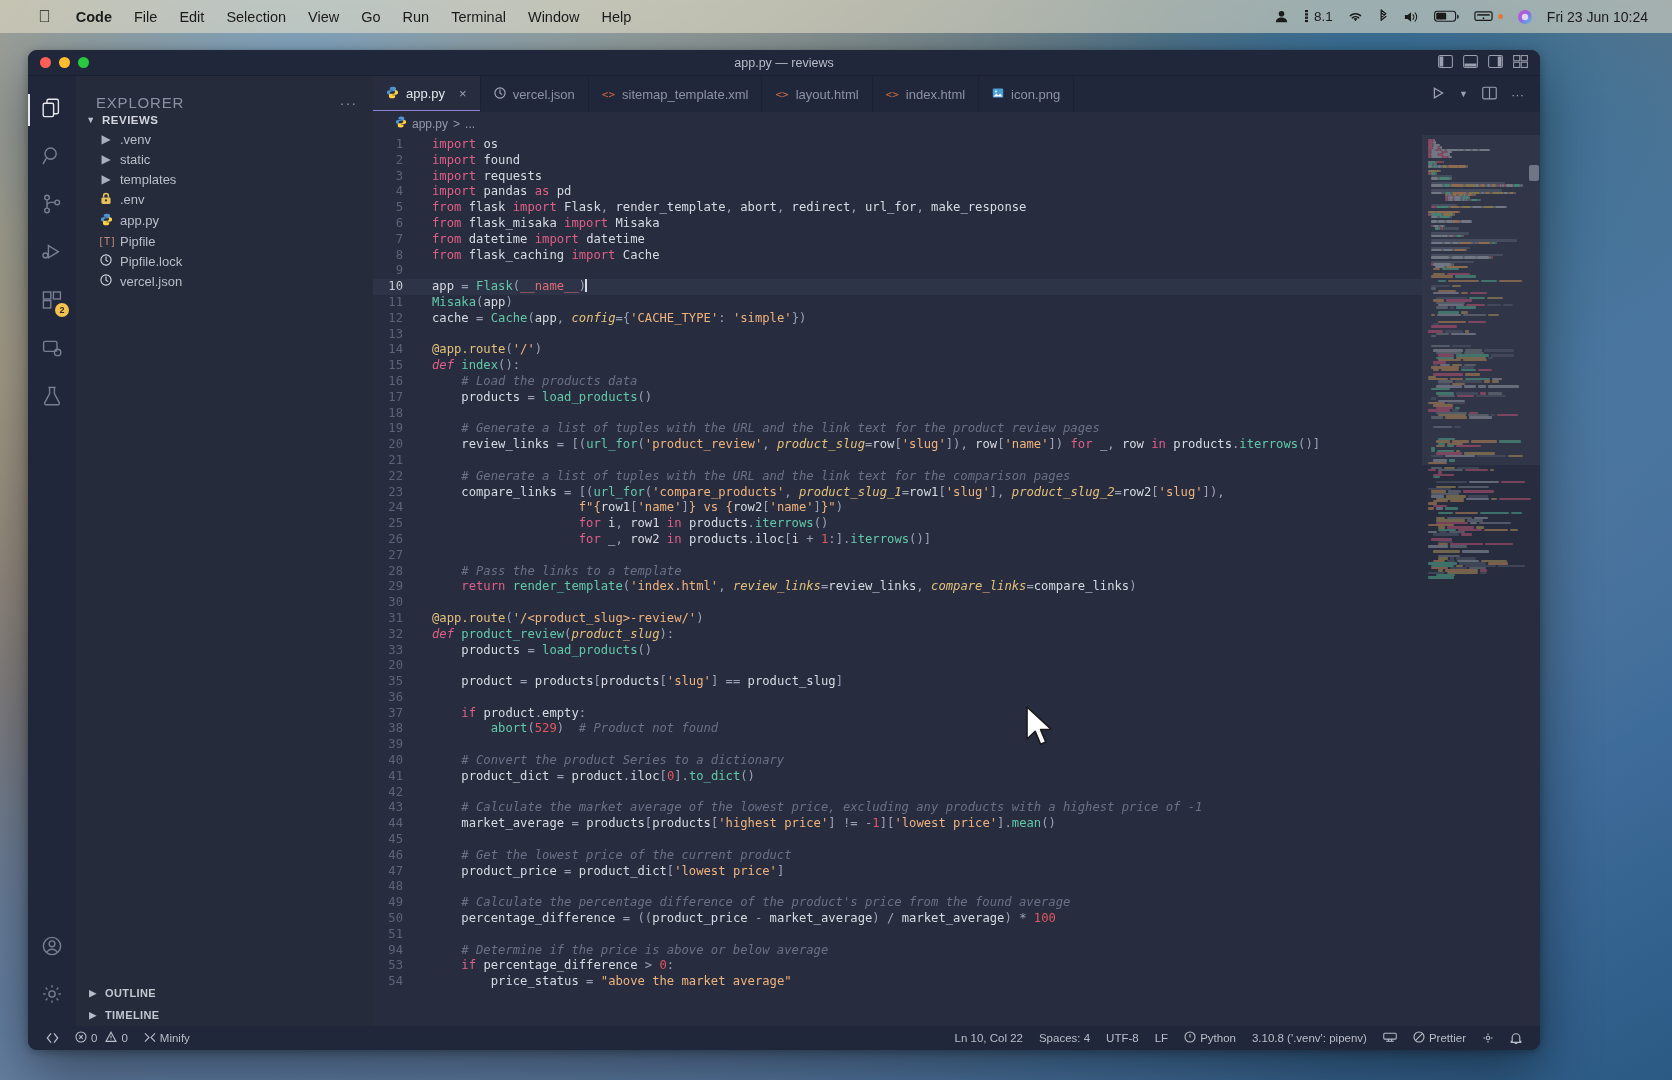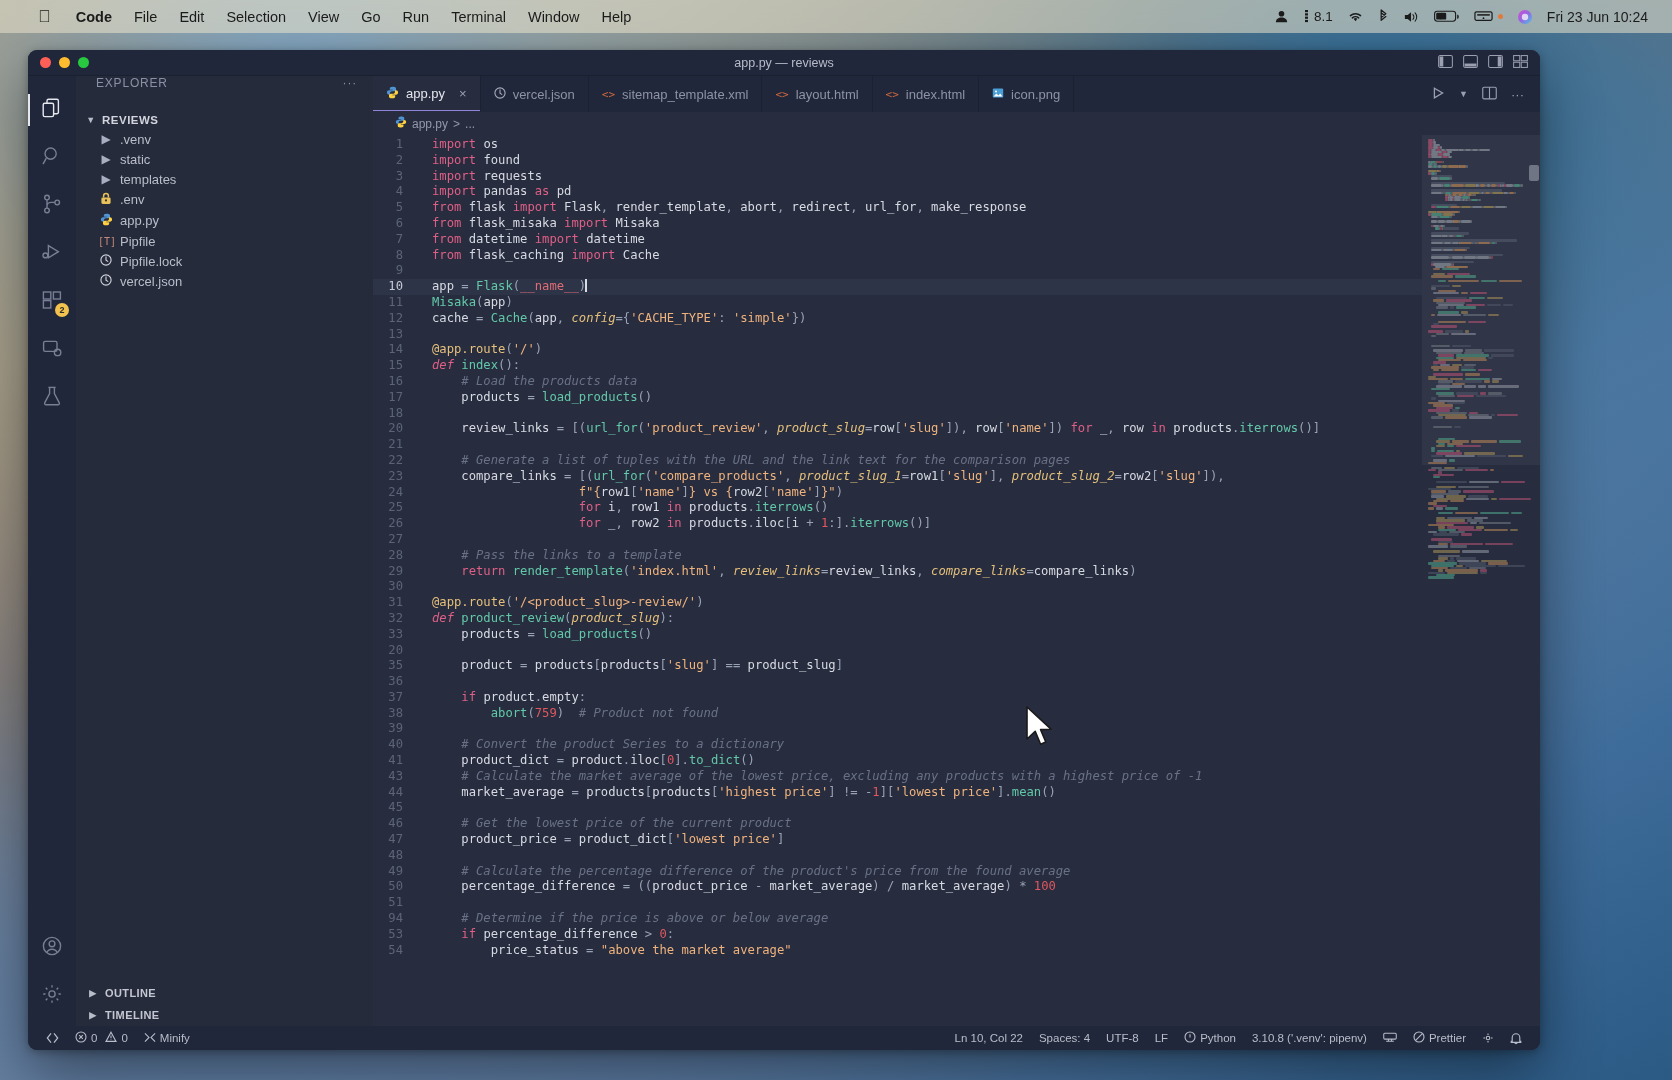--- a/index.html
+++ b/index.html
@@ -87,22 +87,22 @@
     border-radius: 50%; width: 14px; height: 14px;
     display: flex; align-items: center; justify-content: center;
   }
   #abbottom { margin-top: auto; padding-bottom: 6px; }
 
   #sidebar {
     width: 297px; background: #262b3c; flex: none;
     display: flex; flex-direction: column; font-size: 12.5px;
   }
   .sbheader {
-    height: 35px; display: flex; align-items: flex-start; justify-content: space-between;
-    padding: 0 16px 0 20px; font-size: 12px; letter-spacing: 0.8px;
+    height: 35px; display: flex; align-items: flex-end; justify-content: space-between;
+    padding: 0 16px 0 20px; font-size: 15px; letter-spacing: 0.8px;
     color: #8b91a4; text-transform: uppercase;
   }
   .sbsection {
     display: flex; align-items: center; gap: 4px;
     padding: 3px 0 3px 8px; font-size: 11.5px; font-weight: bold;
     letter-spacing: 0.5px; color: #d2d5de;
   }
   .chev { display: inline-block; width: 14px; text-align: center; font-size: 9px; color: #b9bdc9; }
   .sbrow {
     display: flex; align-items: center; gap: 6px;
@@ -573,42 +573,44 @@
             <div class="cl"><span class="lnno">9</span><span class="ctext"></span></div>
             <div class="cl cur"><span class="lnno">10</span><span class="ctext"><span class="var">app</span> <span class="pun">=</span> <span class="fn">Flask</span><span class="pun">(</span><span class="self">__name__</span><span class="pun">)</span><span class="caret"></span></span></div>
             <div class="cl"><span class="lnno">11</span><span class="ctext"><span class="fn">Misaka</span><span class="pun">(</span><span class="var">app</span><span class="pun">)</span></span></div>
             <div class="cl"><span class="lnno">12</span><span class="ctext"><span class="var">cache</span> <span class="pun">=</span> <span class="fn">Cache</span><span class="pun">(</span><span class="var">app</span><span class="pun">,</span> <span class="italic cls">config</span><span class="pun">={</span><span class="str">'CACHE_TYPE'</span><span class="pun">:</span> <span class="str">'simple'</span><span class="pun">})</span></span></div>
             <div class="cl"><span class="lnno">13</span><span class="ctext"></span></div>
             <div class="cl"><span class="lnno">14</span><span class="ctext"><span class="dec">@app.route</span><span class="pun">(</span><span class="str">'/'</span><span class="pun">)</span></span></div>
             <div class="cl"><span class="lnno">15</span><span class="ctext"><span class="kw italic">def</span> <span class="fn">index</span><span class="pun">():</span></span></div>
             <div class="cl"><span class="lnno">16</span><span class="ctext">    <span class="cmt"># Load the products data</span></span></div>
             <div class="cl"><span class="lnno">17</span><span class="ctext">    <span class="var">products</span> <span class="pun">=</span> <span class="fn">load_products</span><span class="pun">()</span></span></div>
             <div class="cl"><span class="lnno">18</span><span class="ctext"></span></div>
+            <div class="cl"><span class="lnno">19</span><span class="ctext">    <span class="cmt"># Generate a list of tuples with the URL and the link text for the product review pages</span></span></div>
             <div class="cl"><span class="lnno">20</span><span class="ctext">    <span class="var">review_links</span> <span class="pun">=</span> <span class="pun">[(</span><span class="fn">url_for</span><span class="pun">(</span><span class="str">'product_review'</span><span class="pun">,</span> <span class="italic cls">product_slug</span><span class="pun">=</span><span class="var">row</span><span class="pun">[</span><span class="str">'slug'</span><span class="pun">]),</span> <span class="var">row</span><span class="pun">[</span><span class="str">'name'</span><span class="pun">])</span> <span class="kw">for</span> <span class="var">_</span><span class="pun">,</span> <span class="var">row</span> <span class="kw">in</span> <span class="var">products</span><span class="pun">.</span><span class="fn">iterrows</span><span class="pun">()]</span></span></div>
             <div class="cl"><span class="lnno">21</span><span class="ctext"></span></div>
             <div class="cl"><span class="lnno">22</span><span class="ctext">    <span class="cmt"># Generate a list of tuples with the URL and the link text for the comparison pages</span></span></div>
             <div class="cl"><span class="lnno">23</span><span class="ctext">    <span class="var">compare_links</span> <span class="pun">=</span> <span class="pun">[(</span><span class="fn">url_for</span><span class="pun">(</span><span class="str">'compare_products'</span><span class="pun">,</span> <span class="italic cls">product_slug_1</span><span class="pun">=</span><span class="var">row1</span><span class="pun">[</span><span class="str">'slug'</span><span class="pun">],</span> <span class="italic cls">product_slug_2</span><span class="pun">=</span><span class="var">row2</span><span class="pun">[</span><span class="str">'slug'</span><span class="pun">]),</span></span></div>
             <div class="cl"><span class="lnno">24</span><span class="ctext">                    <span class="str">f"{</span><span class="var">row1</span><span class="pun">[</span><span class="str">'name'</span><span class="pun">]</span><span class="str">} vs {</span><span class="var">row2</span><span class="pun">[</span><span class="str">'name'</span><span class="pun">]</span><span class="str">}"</span><span class="pun">)</span></span></div>
             <div class="cl"><span class="lnno">25</span><span class="ctext">                    <span class="kw">for</span> <span class="var">i</span><span class="pun">,</span> <span class="var">row1</span> <span class="kw">in</span> <span class="var">products</span><span class="pun">.</span><span class="fn">iterrows</span><span class="pun">()</span></span></div>
             <div class="cl"><span class="lnno">26</span><span class="ctext">                    <span class="kw">for</span> <span class="var">_</span><span class="pun">,</span> <span class="var">row2</span> <span class="kw">in</span> <span class="var">products</span><span class="pun">.</span><span class="var">iloc</span><span class="pun">[</span><span class="var">i</span> <span class="pun">+</span> <span class="num">1</span><span class="pun">:].</span><span class="fn">iterrows</span><span class="pun">()]</span></span></div>
             <div class="cl"><span class="lnno">27</span><span class="ctext"></span></div>
             <div class="cl"><span class="lnno">28</span><span class="ctext">    <span class="cmt"># Pass the links to a template</span></span></div>
             <div class="cl"><span class="lnno">29</span><span class="ctext">    <span class="kw">return</span> <span class="fn">render_template</span><span class="pun">(</span><span class="str">'index.html'</span><span class="pun">,</span> <span class="italic cls">review_links</span><span class="pun">=</span><span class="var">review_links</span><span class="pun">,</span> <span class="italic cls">compare_links</span><span class="pun">=</span><span class="var">compare_links</span><span class="pun">)</span></span></div>
             <div class="cl"><span class="lnno">30</span><span class="ctext"></span></div>
             <div class="cl"><span class="lnno">31</span><span class="ctext"><span class="dec">@app.route</span><span class="pun">(</span><span class="str">'/&lt;product_slug&gt;-review/'</span><span class="pun">)</span></span></div>
             <div class="cl"><span class="lnno">32</span><span class="ctext"><span class="kw italic">def</span> <span class="fn">product_review</span><span class="pun">(</span><span class="italic cls">product_slug</span><span class="pun">):</span></span></div>
             <div class="cl"><span class="lnno">33</span><span class="ctext">    <span class="var">products</span> <span class="pun">=</span> <span class="fn">load_products</span><span class="pun">()</span></span></div>
             <div class="cl"><span class="lnno">20</span><span class="ctext"></span></div>
             <div class="cl"><span class="lnno">35</span><span class="ctext">    <span class="var">product</span> <span class="pun">=</span> <span class="var">products</span><span class="pun">[</span><span class="var">products</span><span class="pun">[</span><span class="str">'slug'</span><span class="pun">]</span> <span class="pun">==</span> <span class="var">product_slug</span><span class="pun">]</span></span></div>
             <div class="cl"><span class="lnno">36</span><span class="ctext"></span></div>
             <div class="cl"><span class="lnno">37</span><span class="ctext">    <span class="kw">if</span> <span class="var">product</span><span class="pun">.</span><span class="var">empty</span><span class="pun">:</span></span></div>
-            <div class="cl"><span class="lnno">38</span><span class="ctext">        <span class="fn">abort</span><span class="pun">(</span><span class="num">759</span><span class="pun">)</span>  <span class="cmt"># Product not found</span></span></div>
+            <div class="cl"><span class="lnno">38</span><span class="ctext">        <span class="fn">abort</span><span class="pun">(</span><span class="num">529</span><span class="pun">)</span>  <span class="cmt"># Product not found</span></span></div>
             <div class="cl"><span class="lnno">39</span><span class="ctext"></span></div>
             <div class="cl"><span class="lnno">40</span><span class="ctext">    <span class="cmt"># Convert the product Series to a dictionary</span></span></div>
             <div class="cl"><span class="lnno">41</span><span class="ctext">    <span class="var">product_dict</span> <span class="pun">=</span> <span class="var">product</span><span class="pun">.</span><span class="var">iloc</span><span class="pun">[</span><span class="num">0</span><span class="pun">].</span><span class="fn">to_dict</span><span class="pun">()</span></span></div>
+            <div class="cl"><span class="lnno">42</span><span class="ctext"></span></div>
             <div class="cl"><span class="lnno">43</span><span class="ctext">    <span class="cmt"># Calculate the market average of the lowest price, excluding any products with a highest price of -1</span></span></div>
             <div class="cl"><span class="lnno">44</span><span class="ctext">    <span class="var">market_average</span> <span class="pun">=</span> <span class="var">products</span><span class="pun">[</span><span class="var">products</span><span class="pun">[</span><span class="str">'highest price'</span><span class="pun">]</span> <span class="pun">!=</span> <span class="pun">-</span><span class="num">1</span><span class="pun">][</span><span class="str">'lowest price'</span><span class="pun">].</span><span class="fn">mean</span><span class="pun">()</span></span></div>
             <div class="cl"><span class="lnno">45</span><span class="ctext"></span></div>
             <div class="cl"><span class="lnno">46</span><span class="ctext">    <span class="cmt"># Get the lowest price of the current product</span></span></div>
             <div class="cl"><span class="lnno">47</span><span class="ctext">    <span class="var">product_price</span> <span class="pun">=</span> <span class="var">product_dict</span><span class="pun">[</span><span class="str">'lowest price'</span><span class="pun">]</span></span></div>
             <div class="cl"><span class="lnno">48</span><span class="ctext"></span></div>
             <div class="cl"><span class="lnno">49</span><span class="ctext">    <span class="cmt"># Calculate the percentage difference of the product's price from the found average</span></span></div>
             <div class="cl"><span class="lnno">50</span><span class="ctext">    <span class="var">percentage_difference</span> <span class="pun">=</span> <span class="pun">((</span><span class="var">product_price</span> <span class="pun">-</span> <span class="var">market_average</span><span class="pun">)</span> <span class="pun">/</span> <span class="var">market_average</span><span class="pun">)</span> <span class="pun">*</span> <span class="num">100</span></span></div>
             <div class="cl"><span class="lnno">51</span><span class="ctext"></span></div>
             <div class="cl"><span class="lnno">94</span><span class="ctext">    <span class="cmt"># Determine if the price is above or below average</span></span></div>

